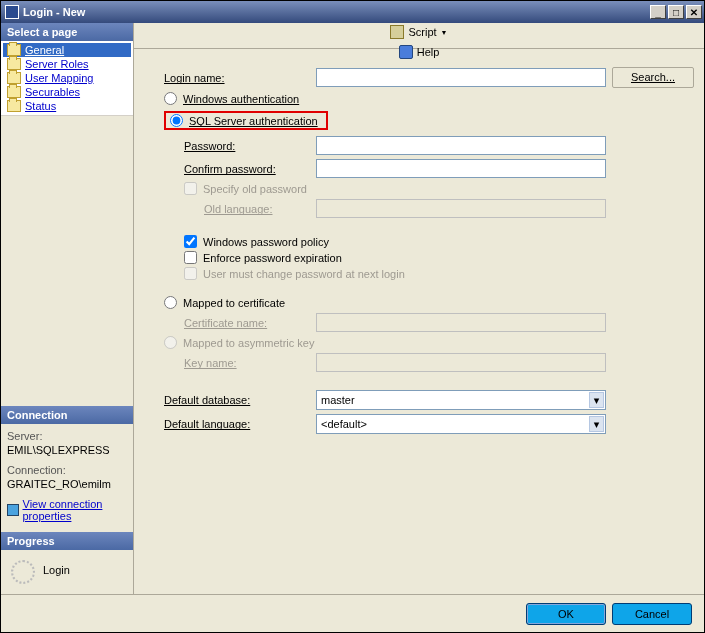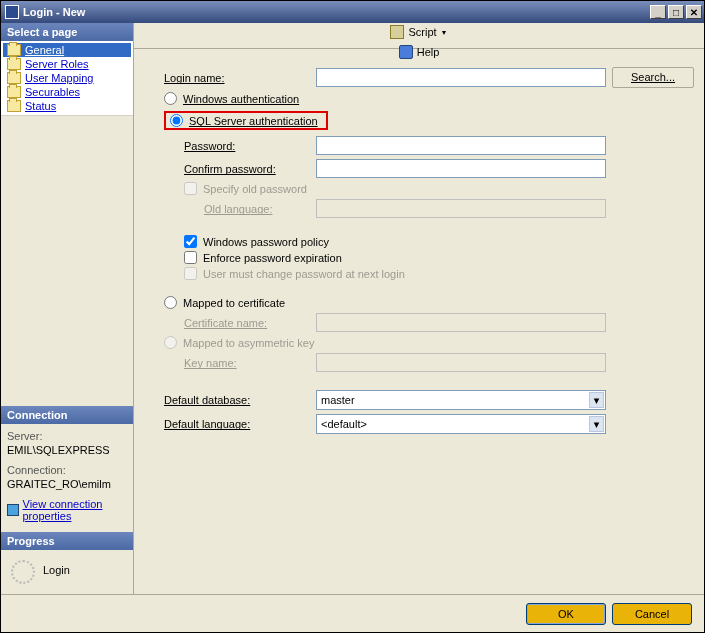--- a/index.html
+++ b/index.html
@@ -89,21 +89,21 @@
   .select {
     flex:0 0 290px;height:20px;background:#fff;border:1px solid #7f9db9;
     display:flex;align-items:center;justify-content:space-between;padding:0 1px 0 4px;
   }
   .select .arrowbtn{width:15px;height:16px;background:#dbe4f0;border:1px solid #b5c7e2;display:flex;align-items:center;justify-content:center;}
   .footer {
     height:38px;border-top:1px solid #aca899;background:#ece9d8;
     display:flex;align-items:center;justify-content:flex-end;padding-right:12px;gap:6px;
   }
   .btn {
-    width:80px;height:22px;background:#eab308;border:1px solid #003c74;border-radius:3px;
+    width:80px;height:22px;background:#0ea5e9;border:1px solid #003c74;border-radius:3px;
     text-align:center;line-height:20px;cursor:default;
   }
   .btn.default{box-shadow:inset 0 0 0 1px #86a7da;}
 </style>
 </head>
 <body>
 
 <div class="titlebar">
   <div class="icon"></div>
   <div class="title">Login - New</div>

